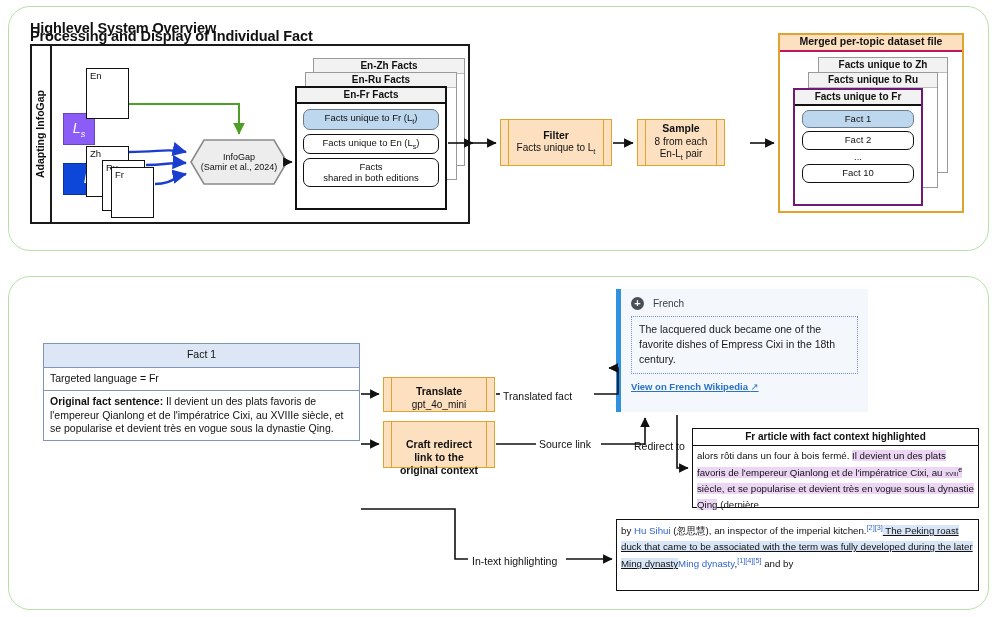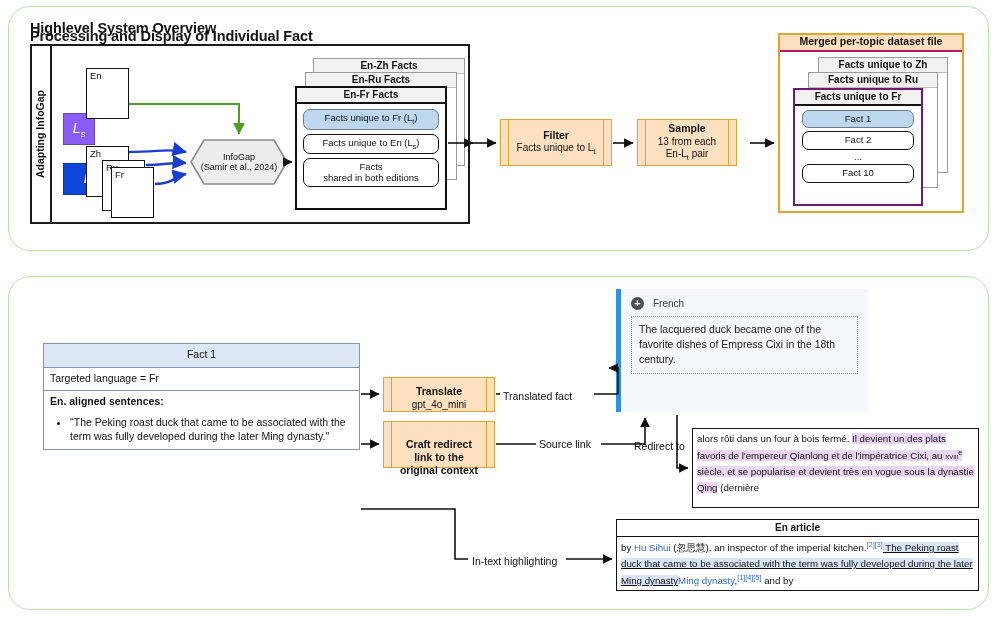--- a/index.html
+++ b/index.html
@@ -108,21 +108,21 @@
     content:""; position:absolute; top:-1px; bottom:-1px; width: 0;
     border-left: 1.6px solid #e0a32e;
   }
   .procbox::before { left: 7px; }
   .procbox::after  { right: 7px; }
   .procbox .inner { padding: 0 11px; }
   .procbox b { font-size: 10.5px; }
   .procbox sub { font-size: 7.5px; }
 
   #box-filter { left: 500px; top: 119px; width: 112px; height: 47px; }
-  #box-sample { left: 637px; top: 119px; width: 100px; height: 47px; }
+  #box-sample { left: 637px; top: 119px; width: 88px; height: 47px; }
 
   #merged {
     position:absolute; left: 778px; top: 33px; width: 186px; height: 180px;
     border: 2px solid #e0a32e; background:#fff;
   }
   #merged-head {
     font-size: 10.5px; font-weight:bold; text-align:center; color:#111;
     background:#fce0c0; border-bottom: 2px solid #be185d; padding: 0 0 3px;
   }
   #mg-zh { left: 818px; top: 57px;  width: 130px; height: 116px; }
@@ -260,21 +260,21 @@
 
 <div class="procbox" id="box-filter">
   <div class="inner">
     <b>Filter</b><br>
     <span>Facts unique to L<sub>t</sub></span>
   </div>
 </div>
 <div class="procbox" id="box-sample">
   <div class="inner">
     <b>Sample</b><br>
-    <span>13 from each</span><br>
+    <span>8 from each</span><br>
     <span>En-L<sub>t</sub> pair</span>
   </div>
 </div>
 
 <div id="merged">
   <div id="merged-head">Merged per-topic dataset file</div>
 </div>
 <div class="fs-card" id="mg-zh">
   <div class="fs-head">Facts unique to Zh</div>
 </div>
@@ -291,24 +291,21 @@
   </div>
 </div>
 
 <div class="panel" id="panel-bot"></div>
 <div class="panel-title" id="title-bot">Processing and Display of Individual Fact</div>
 
 <div id="fact-table">
   <div class="row head">Fact 1</div>
   <div class="row">Targeted language = Fr</div>
   <div class="row">
-    <b>En. aligned sentences:</b>
-    <ul>
-      <li>"The Peking roast duck that came to be associated with the term was fully developed during the later Ming dynasty."</li>
-    </ul>
+    <b>Original fact sentence:</b><span> Il devient un des plats favoris de l'empereur Qianlong et de l'impératrice Cixi, au XVIIIe siècle, et se popularise et devient très en vogue sous la dynastie Qing.</span>
   </div>
 </div>
 
 <div class="procbox" id="box-translate">
   <div class="inner">
     <b>Translate</b><br>
     <span>gpt_4o_mini</span>
   </div>
 </div>
 <div class="procbox" id="box-craft">
@@ -318,28 +315,32 @@
     <span>original context</span>
   </div>
 </div>
 
 <div id="fr-card">
   <div class="chead">
     <span class="plusicon">+</span>
     <span class="clang">French</span>
   </div>
   <div id="fr-quote">The lacquered duck became one of the favorite dishes of Empress Cixi in the 18th century.</div>
+  <div id="fr-link">
+    <span>View on French Wikipedia</span>
+    <span class="ext">↗</span>
+  </div>
 </div>
 
 <div class="artbox" id="fr-article">
+  <div class="ahead">Fr article with fact context highlighted</div>
   <div class="abody"><span>alors rôti dans un four à bois fermé. </span><span class="hl-purple"><span>Il devient un des plats favoris de l'empereur Qianlong et de l'impératrice Cixi, au </span><span style="font-variant:small-caps;font-size:8px;">xviii</span><sup class="sup-sm">e</sup><span> siècle, et se popularise et devient très en vogue sous la dynastie Qing</span></span><span> (dernière</span></div>
 </div>
 
 <div class="artbox" id="en-article">
-  <div class="ahead">En article</div>
   <div class="abody"><span>by </span><span class="lnk">Hu Sihui</span><span> (忽思慧), an inspector of the imperial kitchen.</span><span class="ref">[2][3]</span><span class="hl-blue"> The Peking roast duck that came to be associated with the term was fully developed during the later Ming dynasty</span><span class="lnk">Ming dynasty</span><span>,</span><span class="ref">[1][4][5]</span><span> and by</span></div>
 </div>
 
 <div class="edge-label" id="lbl-translated" style="left:501px;top:390px;">Translated fact</div>
 <div class="edge-label" id="lbl-srclink" style="left:537px;top:438px;">Source link</div>
 <div class="edge-label" id="lbl-redirect" style="left:632px;top:440px;">Redirect to</div>
 <div class="edge-label" id="lbl-intext" style="left:470px;top:555px;">In-text highlighting</div>
 
 <svg class="overlay">
   <defs>

